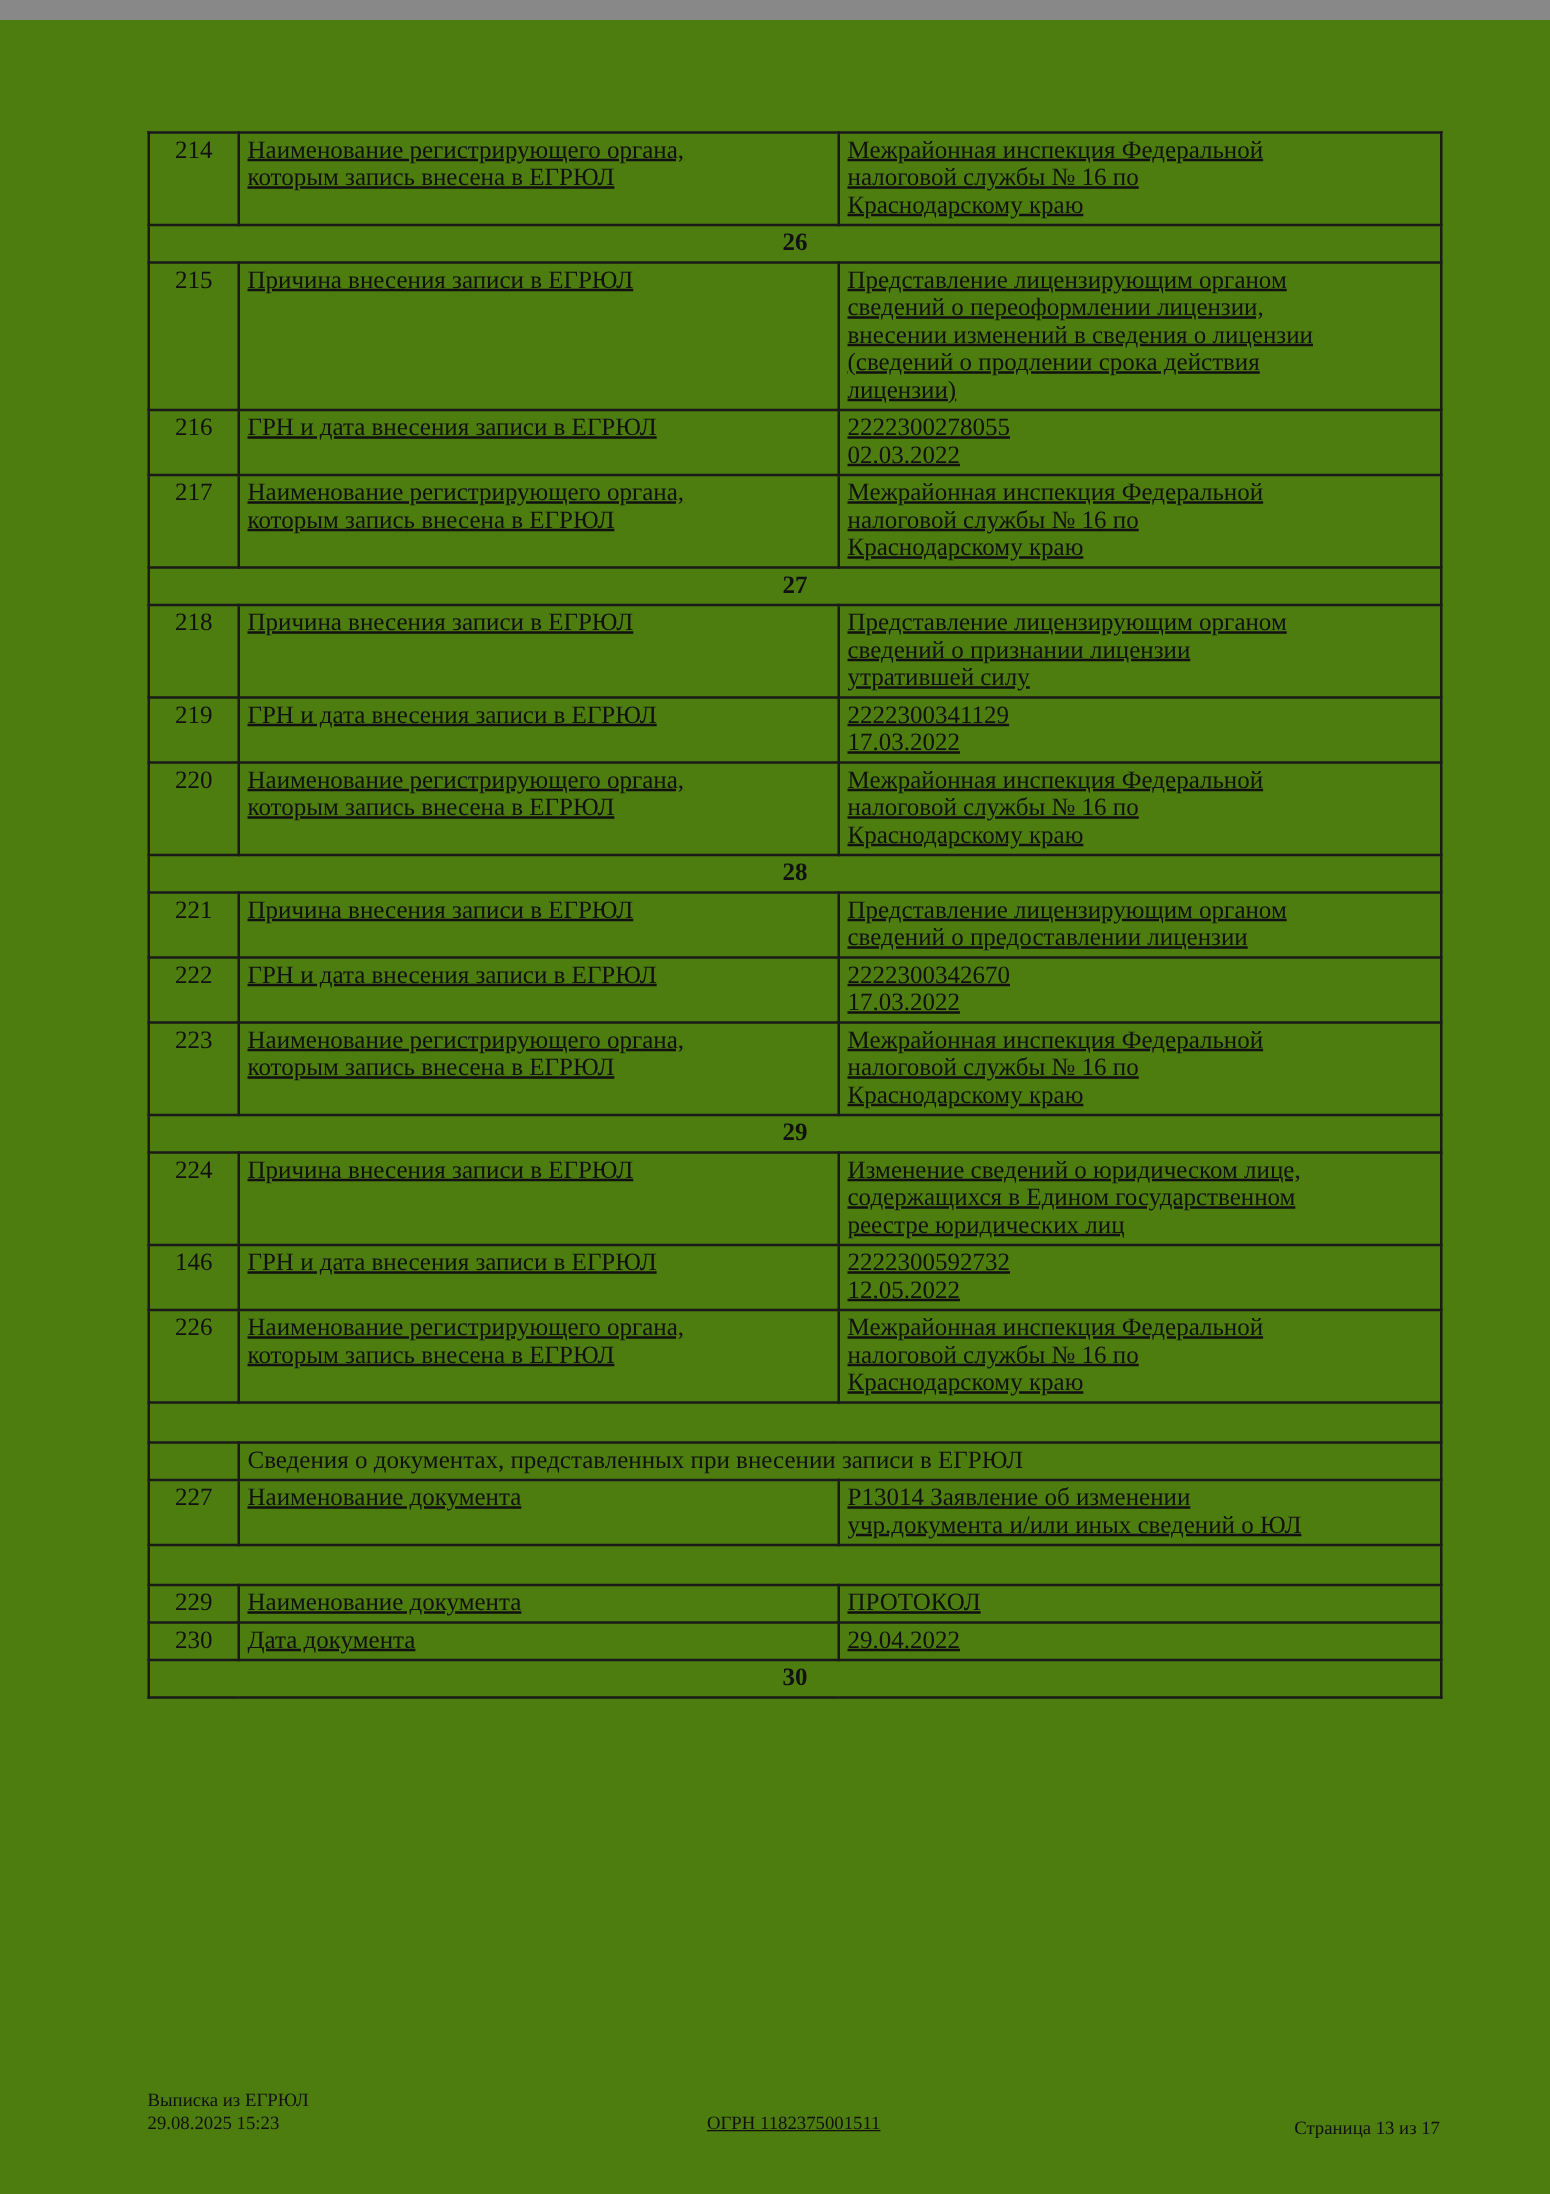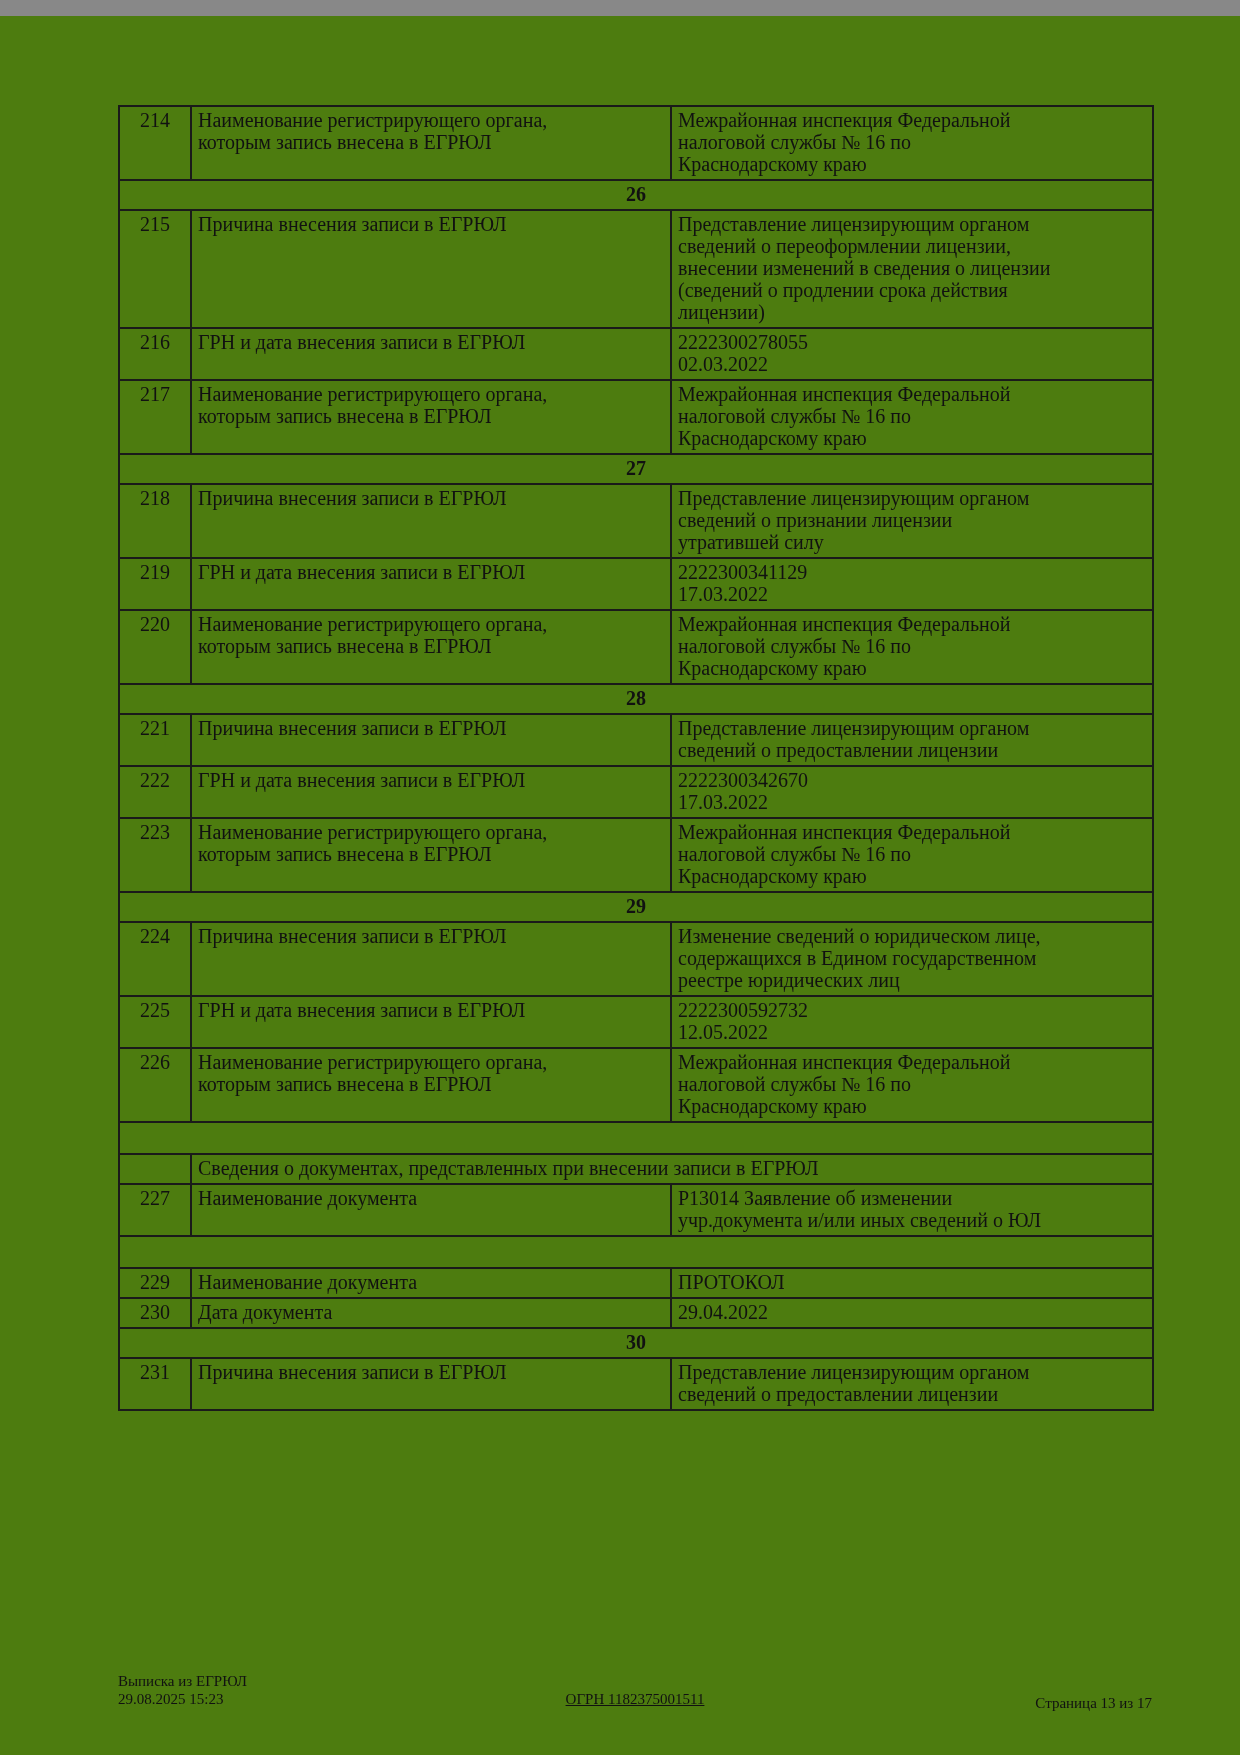--- a/index.html
+++ b/index.html
@@ -31,20 +31,21 @@
     vertical-align: top;
     padding: 2px 6px 4px 6px;
   }
   td.num {
     text-align: center;
     white-space: nowrap;
   }
   td.label, td.value {
     white-space: pre-line;
     text-align: left;
+    text-decoration: underline;
   }
   td.section {
     text-align: center;
     font-weight: bold;
     padding: 2px 6px 4px 6px;
     border-radius: 12px;
   }
   td.subheader {
     white-space: nowrap;
     overflow: hidden;
@@ -164,21 +165,21 @@
           <td class="section" colspan="3">29</td>
         </tr>
         <tr>
           <td class="num">224</td>
           <td class="label">Причина внесения записи в ЕГРЮЛ</td>
           <td class="value">Изменение сведений о юридическом лице,
 содержащихся в Едином государственном
 реестре юридических лиц</td>
         </tr>
         <tr>
-          <td class="num">225</td>
+          <td class="num">146</td>
           <td class="label">ГРН и дата внесения записи в ЕГРЮЛ</td>
           <td class="value">2222300592732
 12.05.2022</td>
         </tr>
         <tr>
           <td class="num">226</td>
           <td class="label">Наименование регистрирующего органа,
 которым запись внесена в ЕГРЮЛ</td>
           <td class="value">Межрайонная инспекция Федеральной
 налоговой службы № 16 по
@@ -205,26 +206,20 @@
           <td class="label">Наименование документа</td>
           <td class="value">ПРОТОКОЛ</td>
         </tr>
         <tr>
           <td class="num">230</td>
           <td class="label">Дата документа</td>
           <td class="value">29.04.2022</td>
         </tr>
         <tr>
           <td class="section" colspan="3">30</td>
-        </tr>
-        <tr>
-          <td class="num">231</td>
-          <td class="label">Причина внесения записи в ЕГРЮЛ</td>
-          <td class="value">Представление лицензирующим органом
-сведений о предоставлении лицензии</td>
         </tr>
       </tbody>
   </table>
 
   <div class="footer">
     <div class="left">
       <div class="l1">Выписка из ЕГРЮЛ</div>
       <div class="l2">29.08.2025 15:23</div>
     </div>
     <div class="center">ОГРН 1182375001511</div>

